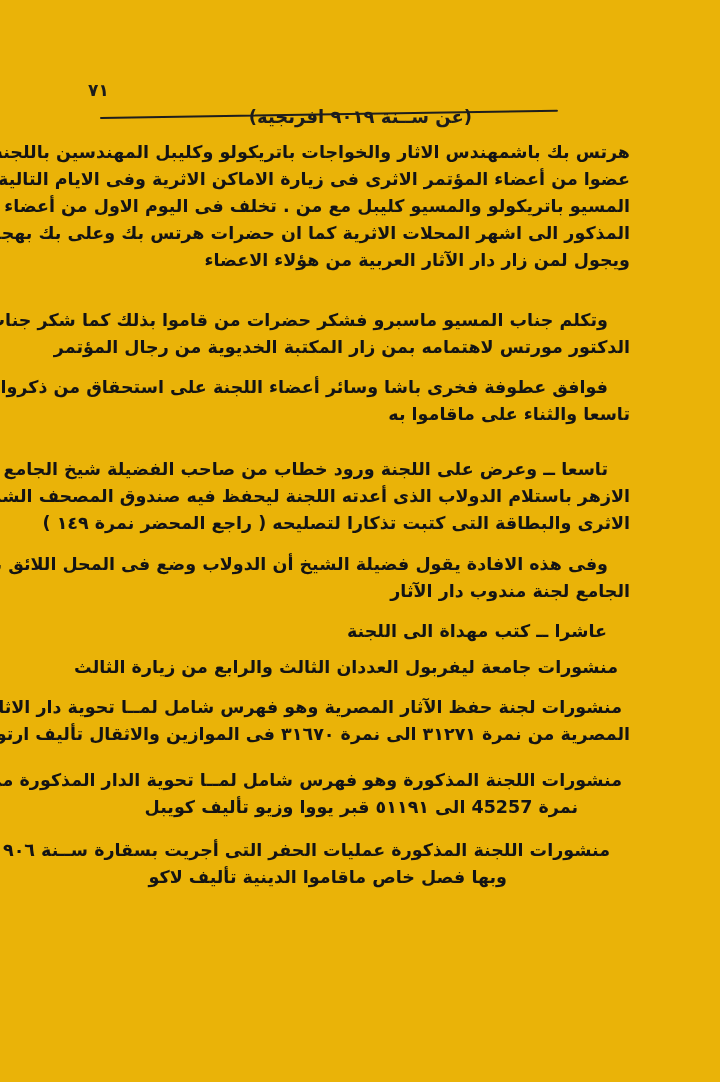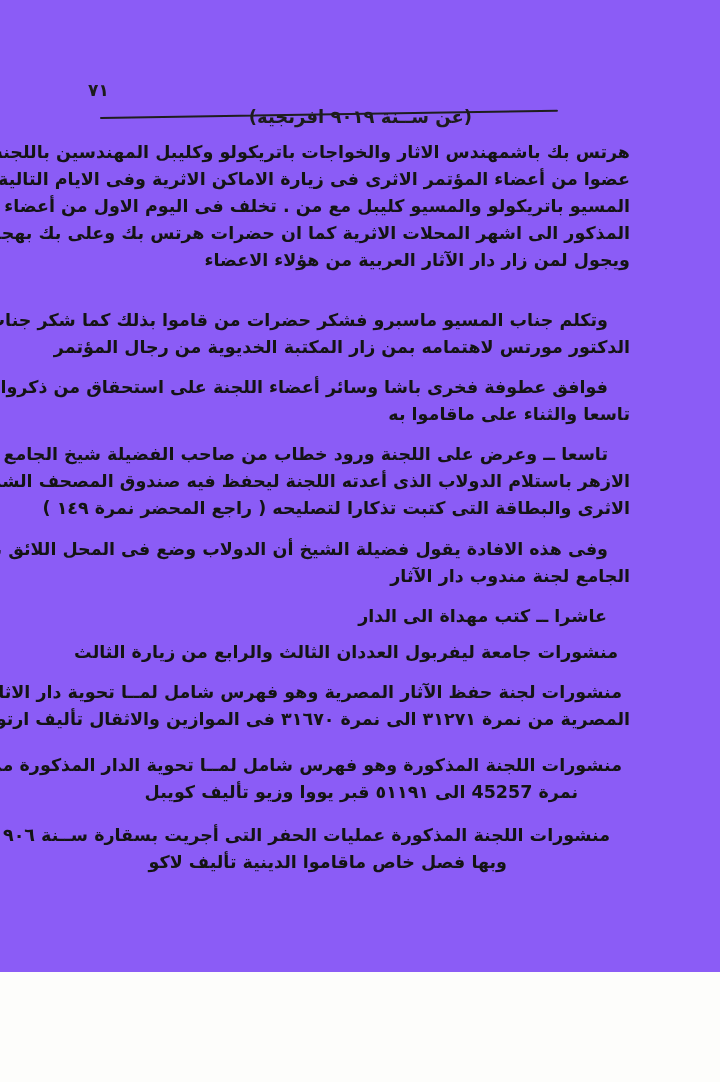--- a/index.html
+++ b/index.html
@@ -4,22 +4,22 @@
 <style>
   html,body{margin:0;padding:0;}
   body{
     width:720px;height:1082px;
     background:#fdfdfb;
     font-family:"DejaVu Sans", sans-serif;
     overflow:hidden;
   }
   .page{
     position:relative;
-    width:720px;height:972px;
-    background:#8b5cf6;
+    width:720px;height:1082px;
+    background:#eab308;
     color:#161616;
   }
   
   .page-number{
     position:absolute;
     top:80px;left:88px;
     font-size:17px;font-weight:bold;
     letter-spacing:2px;
     color:#1c1c1c;
   }
@@ -79,31 +79,31 @@
         <div class="line" style="padding-right: 0px;">ويجول لمن زار دار الآثار العربية من هؤلاء الاعضاء</div>
       </div>
       <div class="para" style="margin-top: 33px;">
         <div class="line" style="padding-right: 22px;">وتكلم جناب المسيو ماسبرو فشكر حضرات من قاموا بذلك كما شكر جناب</div>
         <div class="line" style="padding-right: 0px;">الدكتور مورتس لاهتمامه بمن زار المكتبة الخديوية من رجال المؤتمر</div>
       </div>
       <div class="para" style="margin-top: 13px;">
         <div class="line" style="padding-right: 22px;">فوافق عطوفة فخرى باشا وسائر أعضاء اللجنة على استحقاق من ذكروا لعظيم</div>
         <div class="line" style="padding-right: 0px;">تاسعا والثناء على ماقاموا به</div>
       </div>
-      <div class="para" style="margin-top: 13px;">
+      <div class="para" style="margin-top: 28px;">
         <div class="line" style="padding-right: 22px;">تاسعا ــ وعرض على اللجنة ورود خطاب من صاحب الفضيلة شيخ الجامع</div>
         <div class="line" style="padding-right: 0px;">الازهر باستلام الدولاب الذى أعدته اللجنة ليحفظ فيه صندوق المصحف الشريف</div>
         <div class="line" style="padding-right: 0px;">الاثرى والبطاقة التى كتبت تذكارا لتصليحه ( راجع المحضر نمرة ١٤٩ )</div>
       </div>
       <div class="para" style="margin-top: 14px;">
         <div class="line" style="padding-right: 22px;">وفى هذه الافادة يقول فضيلة الشيخ أن الدولاب وضع فى المحل اللائق به من</div>
         <div class="line" style="padding-right: 0px;">الجامع لجنة مندوب دار الآثار</div>
       </div>
       <div class="para" style="margin-top: 13px;">
-        <div class="line" style="padding-right: 23px;">عاشرا ــ كتب مهداة الى الدار</div>
+        <div class="line" style="padding-right: 23px;">عاشرا ــ كتب مهداة الى اللجنة</div>
       </div>
       <div class="para" style="margin-top: 9px;">
         <div class="line" style="padding-right: 12px;">منشورات جامعة ليفربول العددان الثالث والرابع من زيارة الثالث</div>
       </div>
       <div class="para" style="margin-top: 13px;">
         <div class="line" style="padding-right: 8px;">منشورات لجنة حفظ الآثار المصرية وهو فهرس شامل لمــا تحوية دار الاثار</div>
         <div class="line" style="padding-right: 0px;">المصرية من نمرة ٣١٢٧١ الى نمرة ٣١٦٧٠ فى الموازين والاثقال تأليف ارتور ويجول</div>
       </div>
       <div class="para" style="margin-top: 19px;">
         <div class="line" style="padding-right: 8px;">منشورات اللجنة المذكورة وهو فهرس شامل لمــا تحوية الدار المذكورة من</div>

